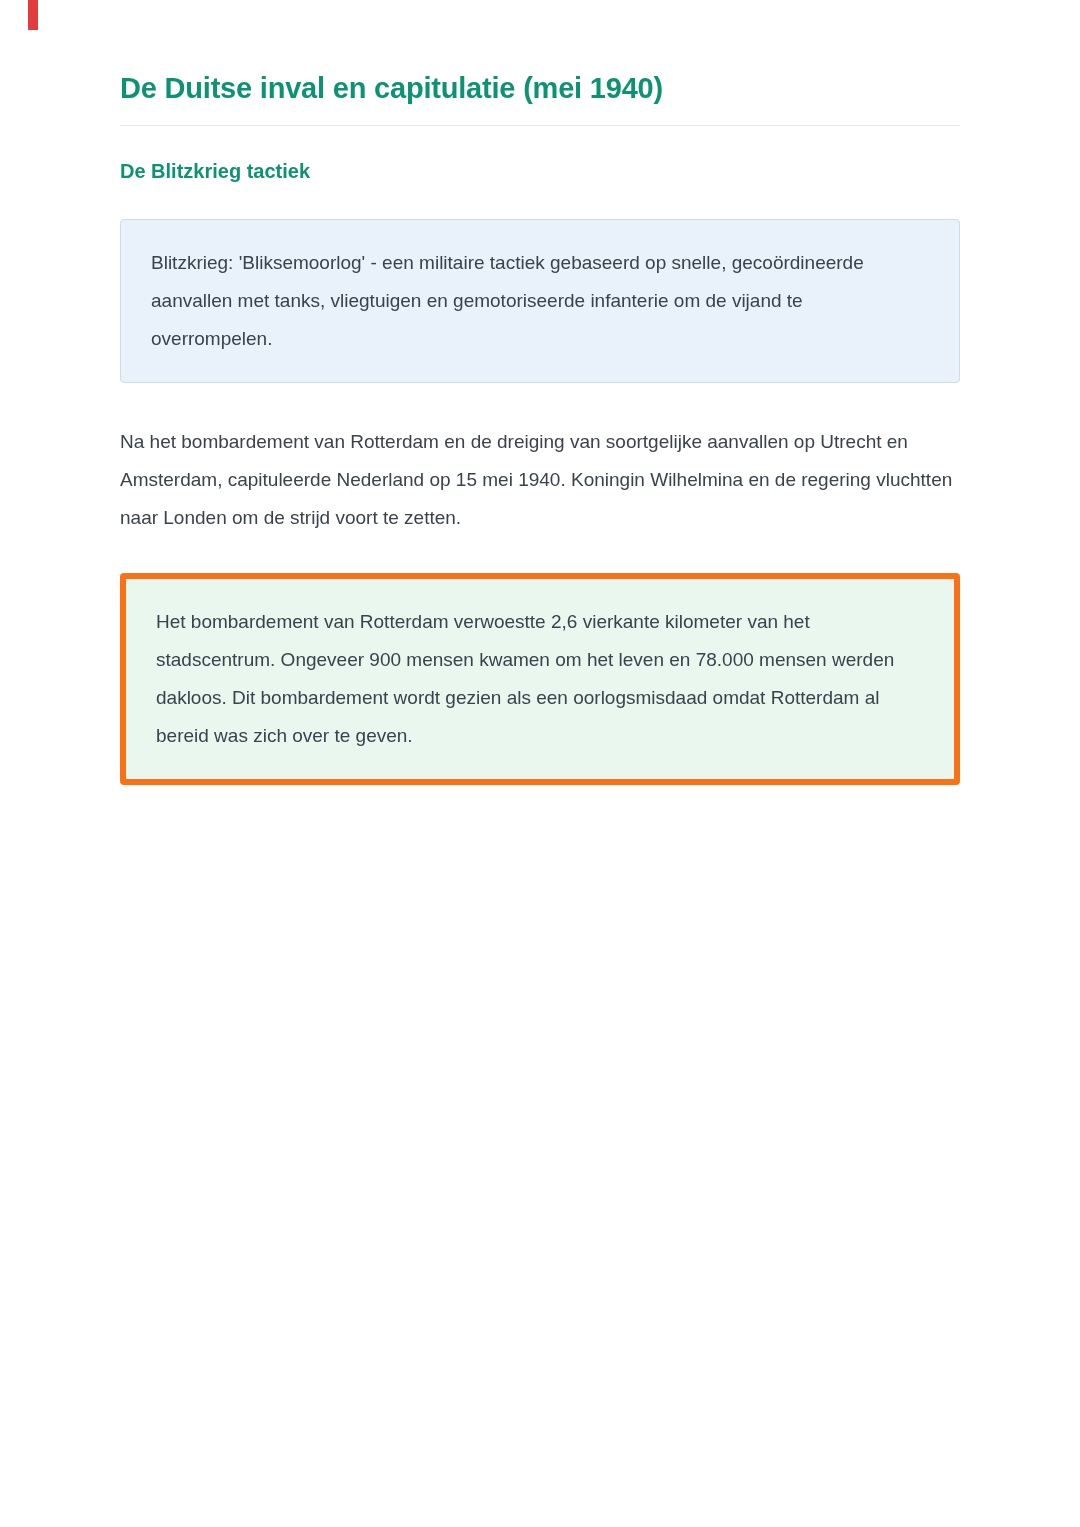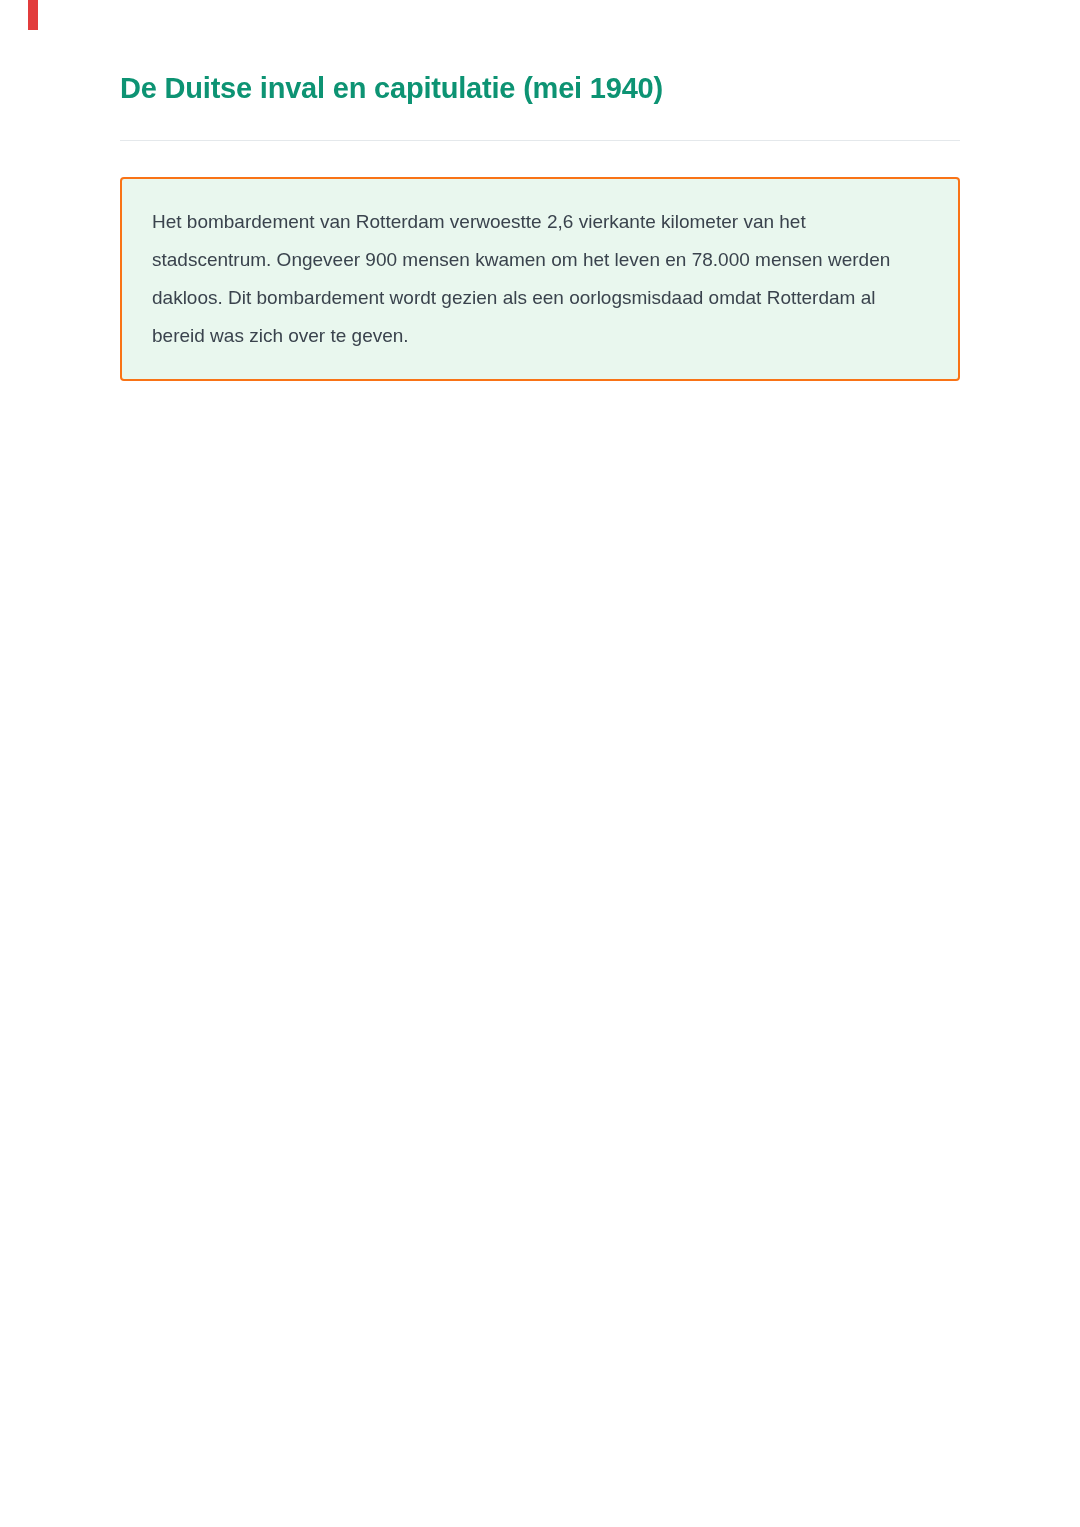--- a/index.html
+++ b/index.html
@@ -20,21 +20,21 @@
     background: #e23c3c;
   }
   .content {
     padding: 72px 120px 60px 120px;
   }
   h1.page-title {
     color: #0d9373;
     font-size: 29px;
     font-weight: 700;
     letter-spacing: -0.2px;
-    padding-bottom: 35px;
+    padding-bottom: 20px;
     border-bottom: 1px solid #e4e8eb;
     margin-bottom: 30px;
   }
   p.body-text {
     font-size: 19px;
     line-height: 2.0;
     margin-bottom: 26px;
     color: #3a434d;
   }
   h2.section-heading {
@@ -52,36 +52,41 @@
     font-size: 19px;
     line-height: 2.0;
     margin: 0;
   }
   .box.blue {
     background: #e9f1fb;
     border: 1px solid #ccdcf0;
   }
   .box.green {
     background: #e9f7ee;
-    border: 2px solid #f97316;
+    border: 6px solid #f97316;
   }
 </style>
 </head>
 <body>
 
 <div>
   <div class="red-marker"></div>
 
   <div class="content">
 
     <h1 class="page-title">De Duitse inval en capitulatie (mei 1940)</h1>
 
 
+    <h2 class="section-heading">De Blitzkrieg tactiek</h2>
 
 
+    <div class="box blue">
+      <p>Blitzkrieg: 'Bliksemoorlog' - een militaire tactiek gebaseerd op snelle, gecoördineerde aanvallen met tanks, vliegtuigen en gemotoriseerde infanterie om de vijand te overrompelen.</p>
+    </div>
 
+    <p class="body-text">Na het bombardement van Rotterdam en de dreiging van soortgelijke aanvallen op Utrecht en Amsterdam, capituleerde Nederland op 15 mei 1940. Koningin Wilhelmina en de regering vluchtten naar Londen om de strijd voort te zetten.</p>
 
     <div class="box green">
       <p>Het bombardement van Rotterdam verwoestte 2,6 vierkante kilometer van het stadscentrum. Ongeveer 900 mensen kwamen om het leven en 78.000 mensen werden dakloos. Dit bombardement wordt gezien als een oorlogsmisdaad omdat Rotterdam al bereid was zich over te geven.</p>
     </div>
 
   </div>
 </div>
 
 </body></html>

